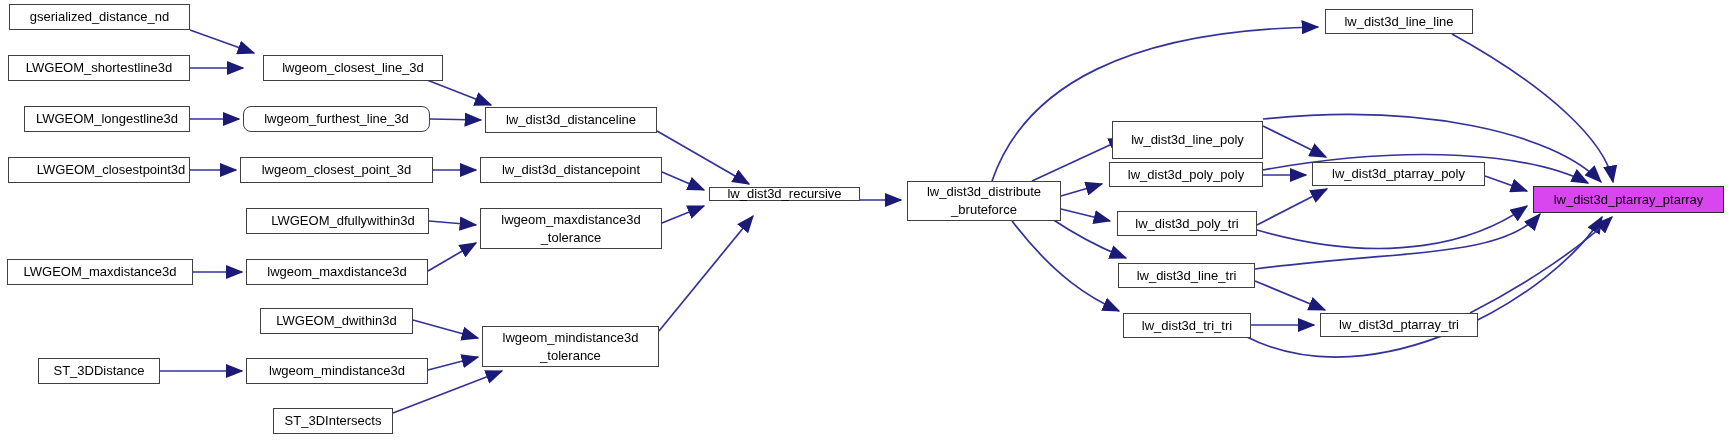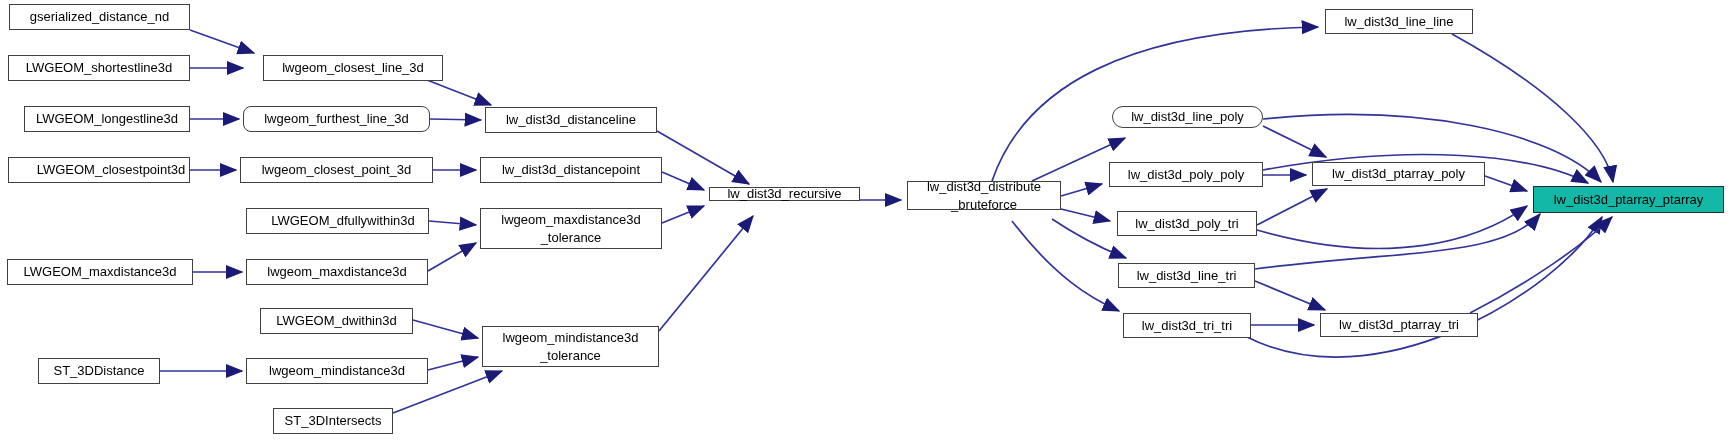--- a/index.html
+++ b/index.html
@@ -20,21 +20,21 @@
     display:flex;
     flex-direction:column;
     align-items:center;
     justify-content:center;
     font-size:13px;
     line-height:18px;
     white-space:nowrap;
     cursor:pointer;
   }
   .node.highlight{
-    background:#14b8a6;
+    background:#d946ef;
     border:1.8px solid #2a2a2a;
   }
   .node span{display:block;}
 </style>
 </head>
 <body>
 
 <div id="canvas">
   <svg id="edge-layer" width="1731" height="443" viewBox="0 0 1731 443" xmlns="http://www.w3.org/2000/svg">
     <defs>
@@ -136,25 +136,25 @@
         <span>lwgeom_maxdistance3d</span>
         <span>_tolerance</span>
       </div>
       <div class="node" style="left: 482px; top: 326px; width: 177px; height: 41px;">
         <span>lwgeom_mindistance3d</span>
         <span>_tolerance</span>
       </div>
       <div class="node" style="left: 709px; top: 187px; width: 151px; height: 14px;">
         <span>lw_dist3d_recursive</span>
       </div>
-      <div class="node" style="left: 907px; top: 181px; width: 154px; height: 29px;">
+      <div class="node" style="left: 907px; top: 181px; width: 154px; height: 40px;">
         <span>lw_dist3d_distribute</span>
         <span>_bruteforce</span>
       </div>
-      <div class="node" style="left: 1112px; top: 106px; width: 151px; height: 22px; border-radius: 12px;">
+      <div class="node" style="left: 1112px; top: 121px; width: 151px; height: 38px;">
         <span>lw_dist3d_line_poly</span>
       </div>
       <div class="node" style="left: 1109px; top: 162px; width: 154px; height: 25px;">
         <span>lw_dist3d_poly_poly</span>
       </div>
       <div class="node" style="left: 1117px; top: 211px; width: 140px; height: 25px;">
         <span>lw_dist3d_poly_tri</span>
       </div>
       <div class="node" style="left: 1118px; top: 263px; width: 137px; height: 25px;">
         <span>lw_dist3d_line_tri</span>

